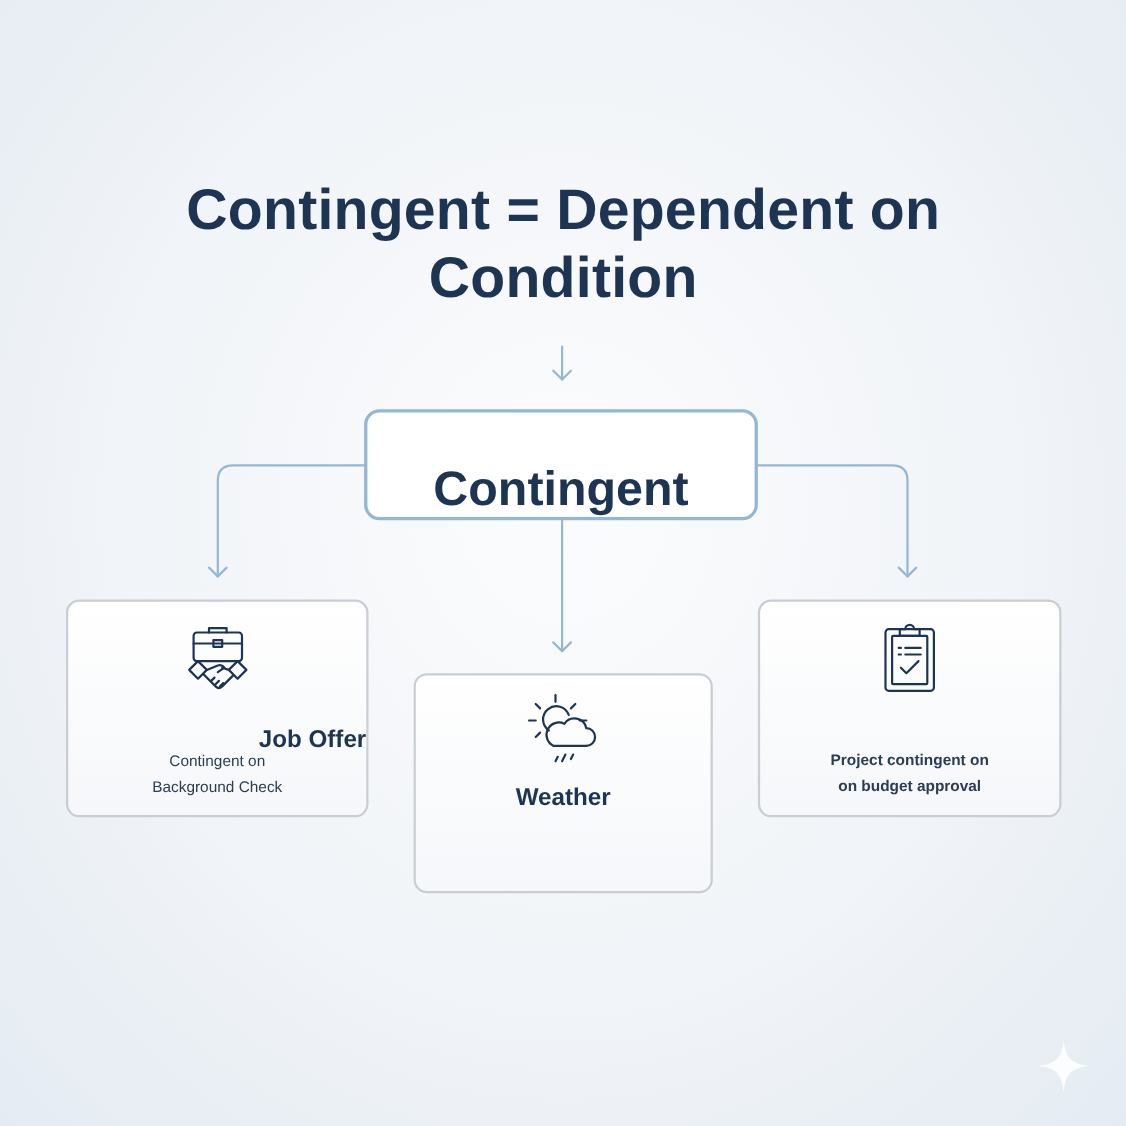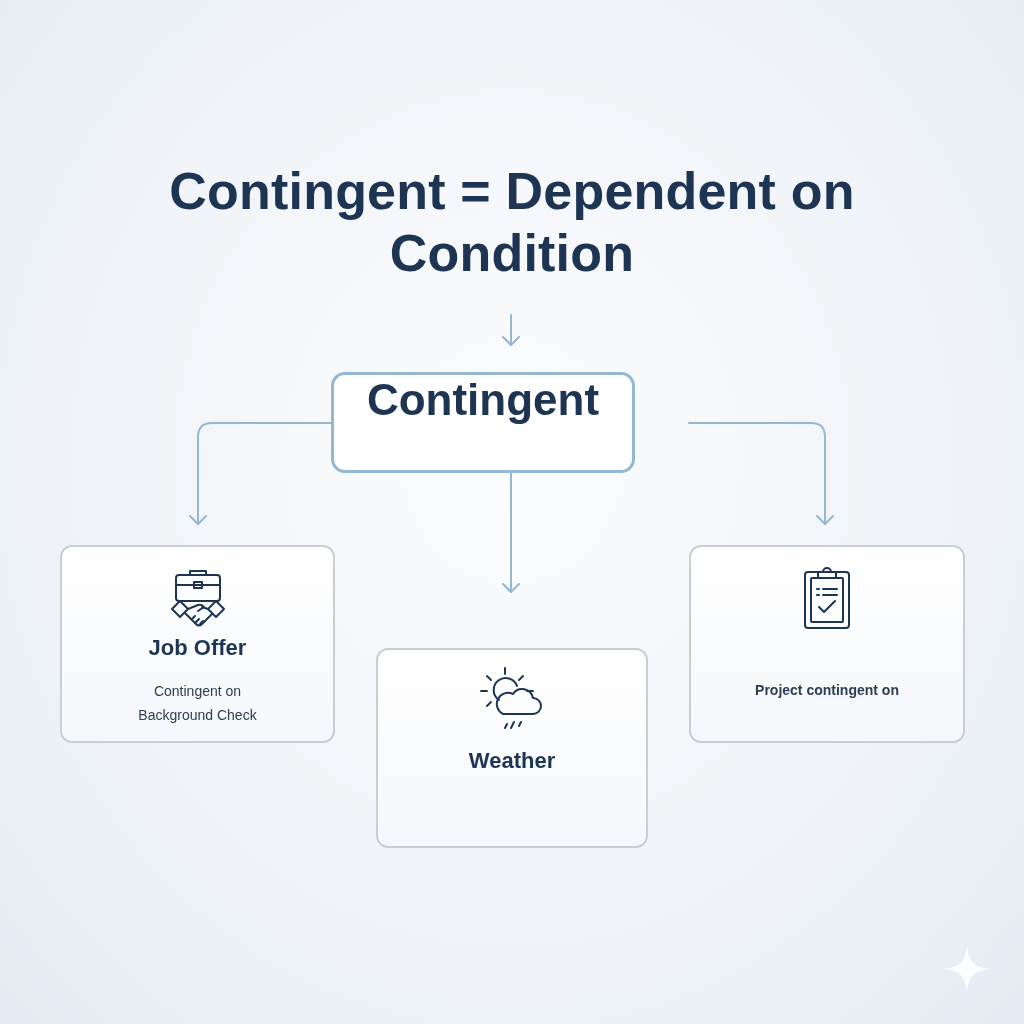--- a/index.html
+++ b/index.html
@@ -10,36 +10,36 @@
     color: #1d3553;
   }
   .title {
     position: absolute; left: 0; top: 160px; width: 1064px;
     text-align: center; font-weight: bold; font-size: 52px; line-height: 62px;
     color: #1d3553; letter-spacing: 0.2px;
   }
   .title span { display: block; }
   svg.connectors { position: absolute; left: 0; top: 0; width: 1024px; height: 1024px; }
   .center-box {
-    position: absolute; left: 331px; top: 372px; width: 304px; height: 101px;
+    position: absolute; left: 331px; top: 372px; width: 358px; height: 101px;
     border: 3px solid #94b7d3; border-radius: 14px; background: #ffffff;
-    box-sizing: border-box; display: flex; align-items: flex-start; justify-content: center;
+    box-sizing: border-box; display: flex; align-items: flex-end; justify-content: center;
   }
   .center-box span { font-weight: bold; font-size: 44px; color: #1d3553; }
   .card {
     position: absolute; box-sizing: border-box;
     border: 2px solid #c9ced4; border-radius: 12px;
     background: linear-gradient(180deg, #ffffff 0%, #f5f7fa 100%);
     text-align: center;
   }
   .card .icon { position: absolute; left: 50%; transform: translateX(-50%); }
   .card .label { position: absolute; left: 0; width: 100%; font-weight: bold; font-size: 22px; color: #1d3553; }
   .card .desc { position: absolute; left: 0; width: 100%; font-size: 14px; line-height: 24px; color: #2b3d52; }
   #card-job { left: 60px; top: 545px; width: 275px; height: 198px; }
-  #card-weather { left: 376px; top: 612px; width: 272px; height: 200px; margin-top: 36px; }
+  #card-weather { left: 376px; top: 612px; width: 272px; height: 200px; }
   #card-approval { left: 689px; top: 545px; width: 276px; height: 198px; }
   .sparkle { position: absolute; left: 942px; top: 944px; width: 50px; height: 50px; }
 </style>
 </head>
 <body>
 
 <div class="title" style="left:-20px;">
   <span>Contingent = Dependent on</span>
   <span>Condition</span>
 </div>
@@ -81,21 +81,21 @@
       <line x1="8" y1="18" x2="52" y2="18"></line>
       <rect x="26" y="15" width="8" height="6"></rect>
       <path d="M4,42 L12,34 L20,42 L12,50 Z"></path>
       <path d="M56,42 L48,34 L40,42 L48,50 Z"></path>
       <path d="M17,46 L28,57 Q31,60 34,57 L44,47"></path>
       <path d="M20,42 L30,38 Q34,37 36,40 L30,44"></path>
       <path d="M40,42 L34,40"></path>
       <path d="M24,52 L27,49 M28,55 L31,52 M32,57 L35,54"></path>
     </g>
   </svg>
-  <div class="label" style="top:88px;">Job Offer</div>
+  <div class="label" style="top:112px;text-align:right;">Job Offer</div>
   <div class="desc" style="top:132px;">
     <div>Contingent on</div>
     <div>Background Check</div>
   </div>
 </div>
 
 <div class="card" id="card-weather">
   <svg class="icon" style="top:16px;" width="70" height="64" viewBox="0 0 70 64">
     <g fill="none" stroke="#1d3553" stroke-width="2" stroke-linecap="round" stroke-linejoin="round">
       <path d="M22,34 A12,12 0 1 1 40,20"></path>
@@ -124,18 +124,19 @@
       <path d="M16,13 V7 H21 A4,4 0 0 1 29,7 H34 V13 Z"></path>
       <line x1="15" y1="24" x2="17" y2="24"></line>
       <line x1="21" y1="24" x2="35" y2="24"></line>
       <line x1="15" y1="30" x2="17" y2="30"></line>
       <line x1="21" y1="30" x2="35" y2="30"></line>
       <polyline points="17,42 22,47 33,36"></polyline>
     </g>
   </svg>
   <div class="desc" style="top:131px;font-weight:bold;">
     <div>Project contingent on</div>
+    <div>on budget approval</div>
   </div>
 </div>
 
 <svg class="sparkle" viewBox="0 0 50 50">
   <path d="M25,2 C27,18 32,23 48,25 C32,27 27,32 25,48 C23,32 18,27 2,25 C18,23 23,18 25,2 Z" fill="#ffffff" opacity="0.85"></path>
 </svg>
 
 </body></html>

